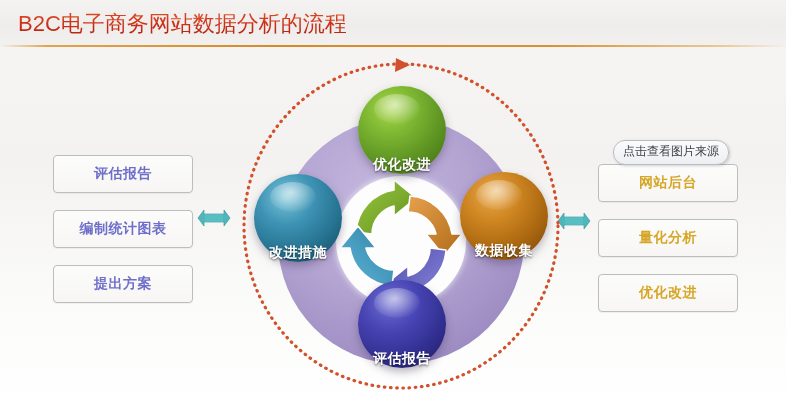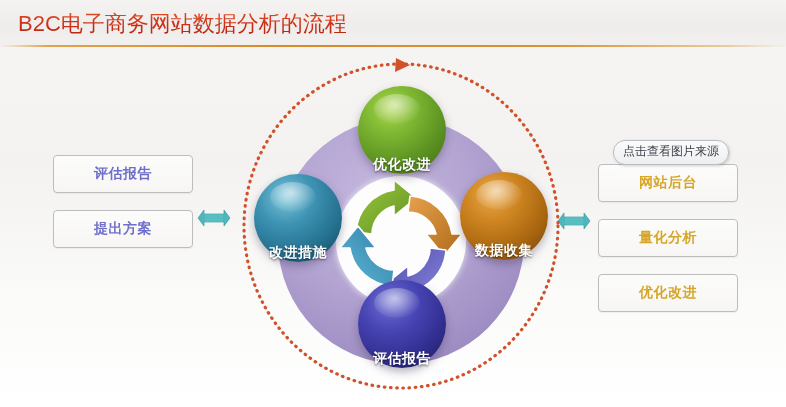--- a/index.html
+++ b/index.html
@@ -100,20 +100,23 @@
   <div class="header">
     <div class="title">B2C电子商务网站数据分析的流程</div>
     <div class="title-rule"></div>
   </div>
 
   <div class="panel panel-left">
     <div class="pbox">
       <span>评估报告</span>
     </div>
     <div class="pbox">
+      <span>编制统计图表</span>
+    </div>
+    <div class="pbox">
       <span>提出方案</span>
     </div>
   </div>
 
   <div class="panel panel-right">
     <div class="pbox">
       <span>网站后台</span>
     </div>
     <div class="pbox">
       <span>量化分析</span>

